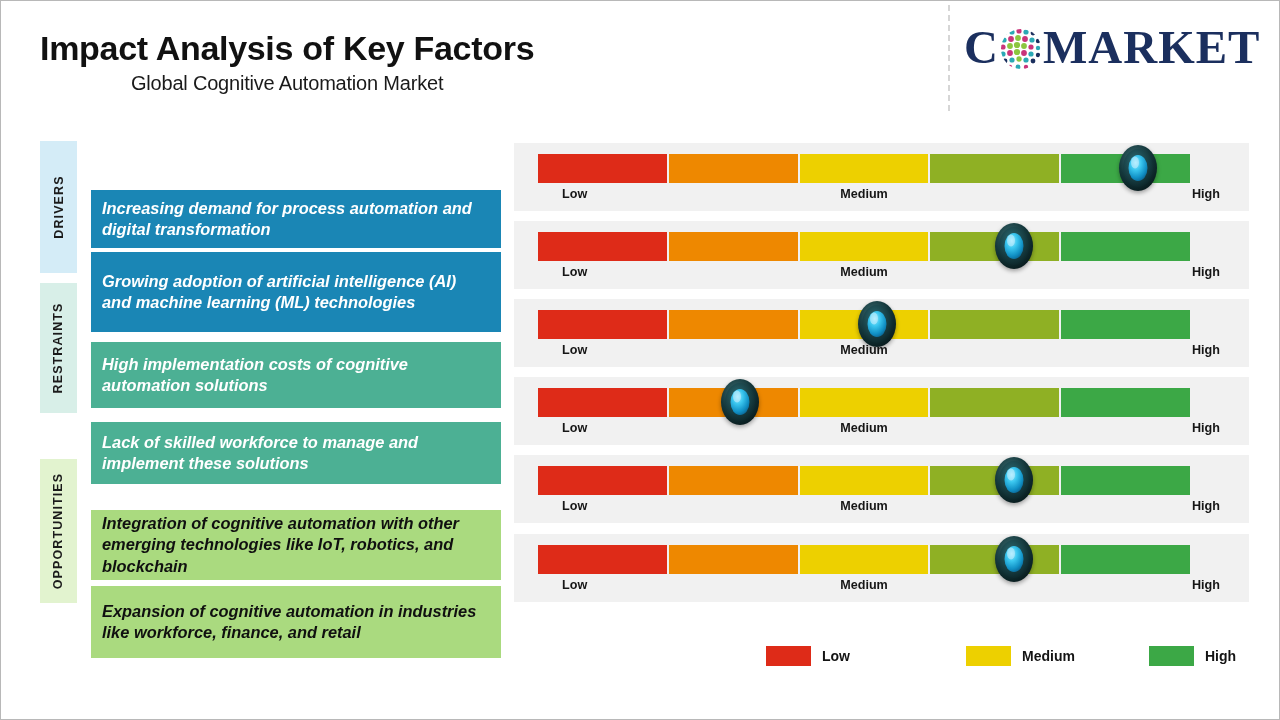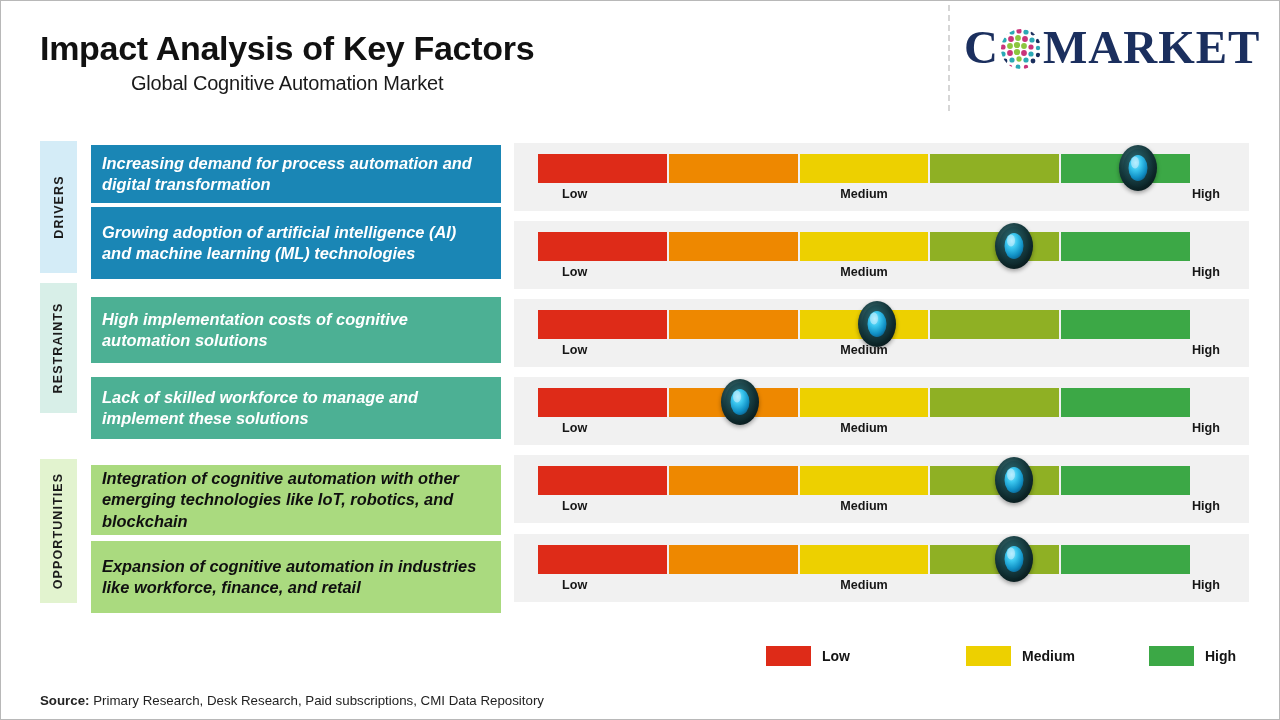--- a/index.html
+++ b/index.html
@@ -64,21 +64,21 @@
     letter-spacing:1.1px;color:#1b1b1b;
   }
 
   
   .factor{
     position:absolute;left:90px;width:410px;
     box-sizing:border-box;
     padding:9px 13px 9px 11px;
     font-size:16.4px;font-style:italic;font-weight:bold;
     line-height:1.30;
-    display:flex;align-items:center;
+    display:flex;align-items:center;margin-top:45px;
   }
   .factor span{display:block;}
 
   
   .gauge-row{
     position:absolute;left:513px;width:735px;
     background:#f1f1f1;
     box-sizing:border-box;
   }
   .bar{
@@ -199,21 +199,21 @@
           <div class="cat-label">RESTRAINTS</div>
         </div>
         <div class="cat-rail" style="top: 322px; height: 144px; background: rgb(226, 243, 207);">
           <div class="cat-label">OPPORTUNITIES</div>
         </div>
       </div>
     <div id="factors">
         <div class="factor" style="top: 8px; height: 58px; background: rgb(26, 134, 181); color: rgb(255, 255, 255);">
           <span>Increasing demand for process automation and digital transformation</span>
         </div>
-        <div class="factor" style="top: 70px; height: 72px; background: rgb(26, 134, 181); color: rgb(255, 255, 255);">
+        <div class="factor" style="top: 70px; height: 80px; background: rgb(26, 134, 181); color: rgb(255, 255, 255);">
           <span>Growing adoption of artificial intelligence (AI) and machine learning (ML) technologies</span>
         </div>
         <div class="factor" style="top: 160px; height: 66px; background: rgb(76, 176, 148); color: rgb(255, 255, 255);">
           <span>High implementation costs of cognitive automation solutions</span>
         </div>
         <div class="factor" style="top: 240px; height: 62px; background: rgb(76, 176, 148); color: rgb(255, 255, 255);">
           <span>Lack of skilled workforce to manage and implement these solutions</span>
         </div>
         <div class="factor" style="top: 328px; height: 70px; background: rgb(170, 218, 127); color: rgb(16, 16, 16);">
           <span>Integration of cognitive automation with other emerging technologies like IoT, robotics, and blockchain</span>
@@ -468,17 +468,14 @@
       <div class="leg-item" style="left: 200px;">
         <div class="leg-sw" style="background: rgb(237, 208, 0);"></div>
         <div class="leg-tx">Medium</div>
       </div>
       <div class="leg-item" style="left: 383px;">
         <div class="leg-sw" style="background: rgb(60, 168, 70);"></div>
         <div class="leg-tx">High</div>
       </div>
     </div>
 
-  <div id="source">
-    <b>Source:</b><span> Primary Research, Desk Research, Paid subscriptions, CMI Data Repository</span>
-  </div>
 
 </div>
 
 </body></html>

